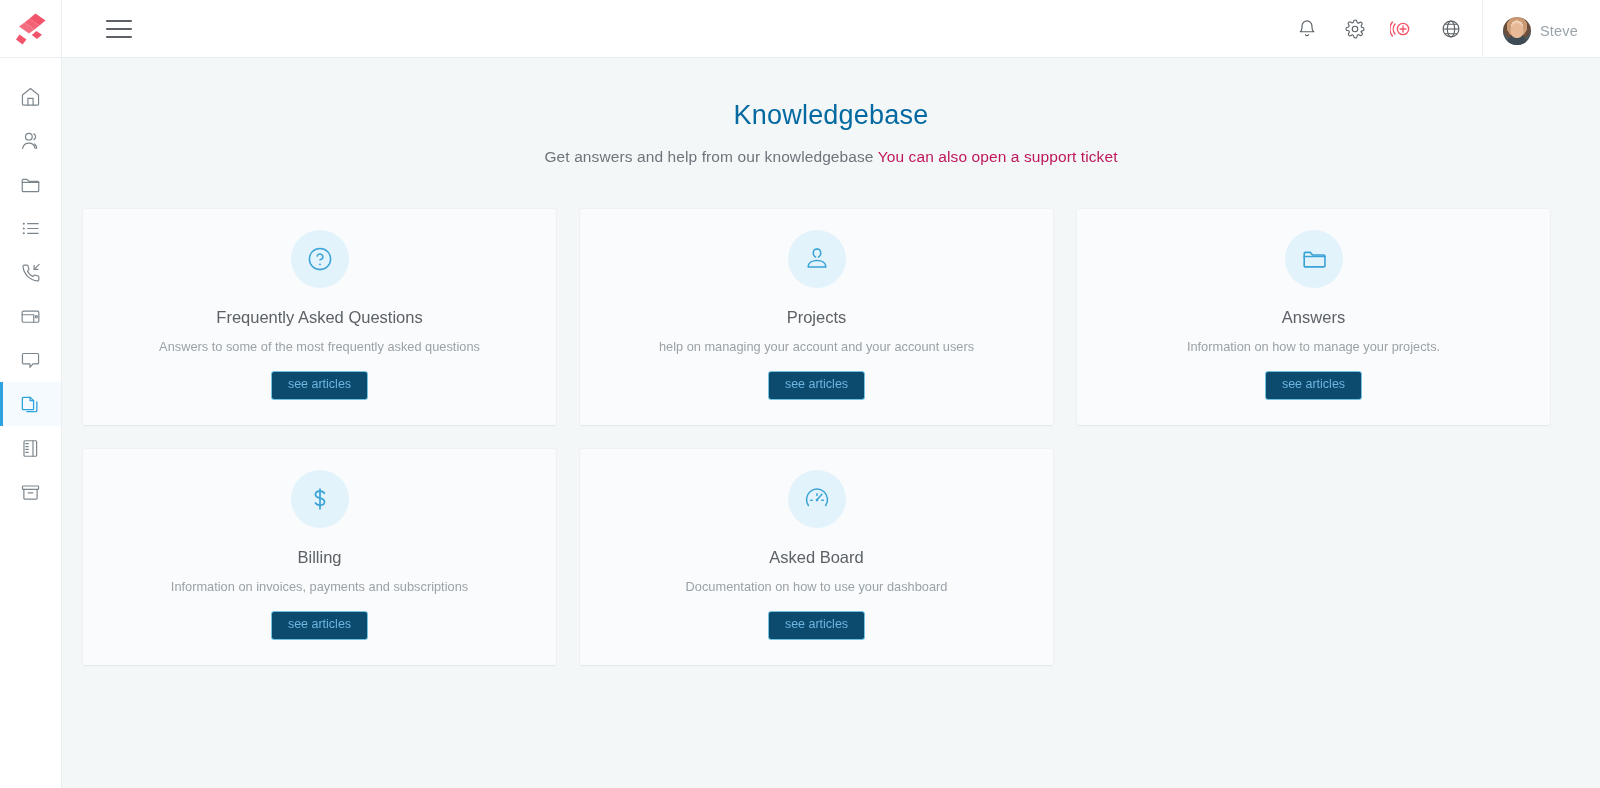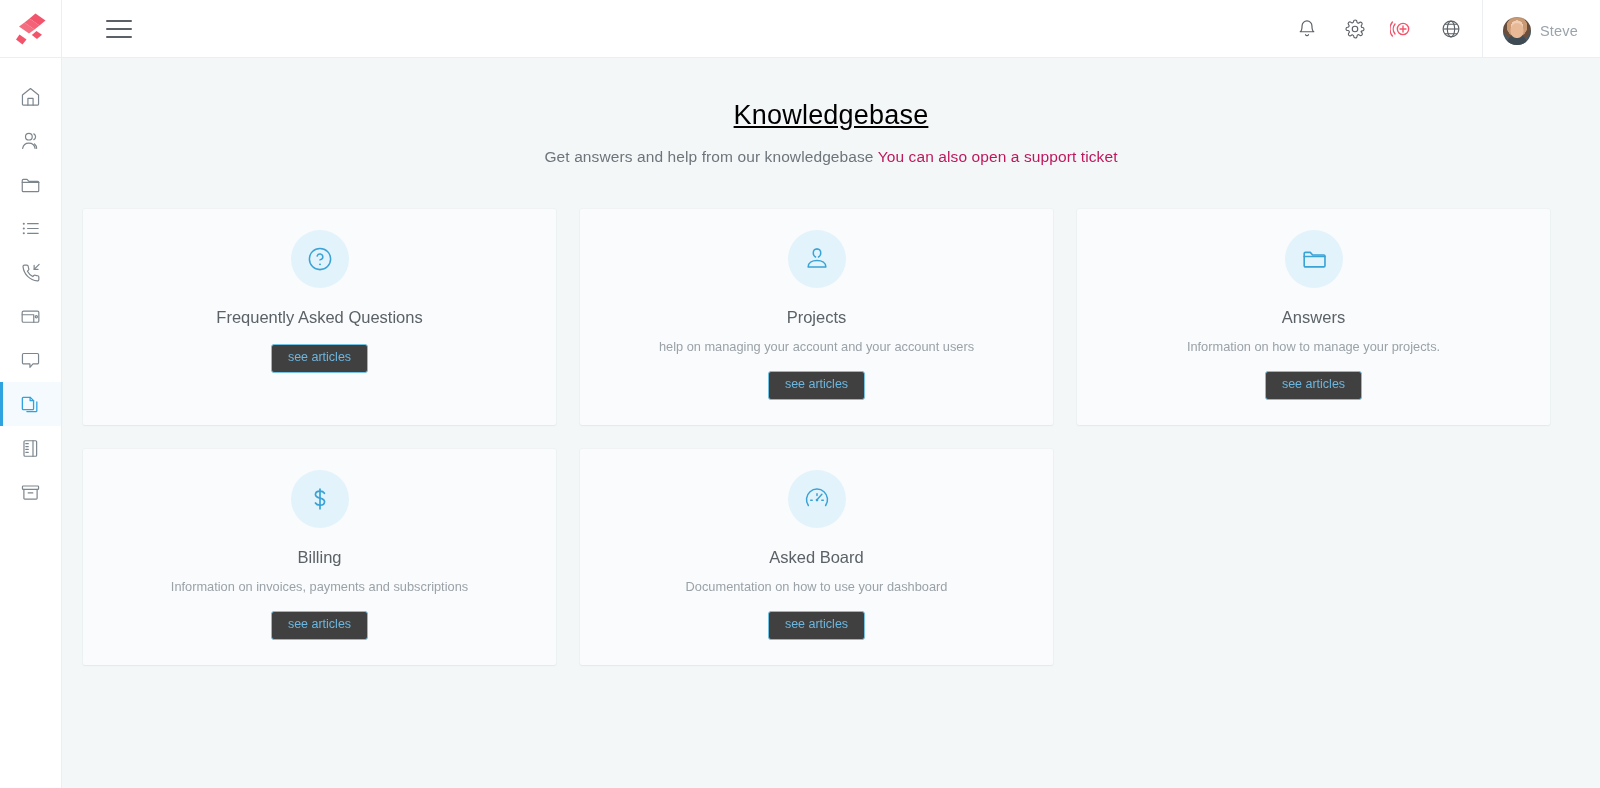--- a/index.html
+++ b/index.html
@@ -91,24 +91,23 @@
   .main {
     flex: 1 1 auto;
     background: #f4f7f8;
     overflow: hidden;
     padding-top: 30px;
   }
   .page-title {
     text-align: center;
     font-size: 27px;
     font-weight: 400;
-    color: #000000;
+    color: #0369a1;
     margin: 12px 0 0 0;
     letter-spacing: .2px;
-    text-decoration: underline;
   }
   .page-sub {
     text-align: center;
     font-size: 15.5px;
     color: #6d757b;
     margin-top: 17px;
     letter-spacing: .1px;
   }
   .page-sub .sub-link { color: #be185d; cursor: pointer; }
 
@@ -144,21 +143,21 @@
     color: #9aa2a8;
     text-align: center;
     padding: 0 14px;
   }
   .card-btn {
     margin-top: 17px;
     min-width: 97px;
     padding: 6px 14px 7px;
     border: 1px solid #73c2e4;
     border-radius: 3px;
-    background: #404040;
+    background: #0c4a6e;
     color: #6cb6df;
     font-size: 12.5px;
     font-family: "Liberation Sans", sans-serif;
     cursor: pointer;
     line-height: 1.1;
   }
 </style>
 </head>
 <body>
 
@@ -323,20 +322,21 @@
 
         <div class="card">
           <div class="card-icon-circle">
             <svg width="28" height="28" viewBox="0 0 24 24" fill="none" stroke="#3aa3d6" stroke-width="1.3" stroke-linecap="round" stroke-linejoin="round">
               <circle cx="12" cy="12" r="9.1"></circle>
               <path d="M9.6 9.4a2.5 2.5 0 0 1 4.86.83c0 1.66-2.46 2.5-2.46 2.5"></path>
               <circle cx="12" cy="16.6" r=".85" fill="#3aa3d6" stroke="none"></circle>
             </svg>
           </div>
           <div class="card-title">Frequently Asked Questions</div>
+          <div class="card-desc">Answers to some of the most frequently asked questions</div>
           <button class="card-btn">see articles</button>
         </div>
 
         <div class="card">
           <div class="card-icon-circle">
             <svg width="28" height="28" viewBox="0 0 24 24" fill="none" stroke="#3aa3d6" stroke-width="1.3" stroke-linecap="round" stroke-linejoin="round">
               <path d="M12 3.4c-1.9 0-3.2 1.5-3.2 3.4 0 1.6.8 2.9 1.9 3.5"></path>
               <path d="M12 3.4c1.9 0 3.2 1.5 3.2 3.4 0 1.6-.8 2.9-1.9 3.5"></path>
               <path d="M4.4 18.9c0-3.6 3.4-5.6 7.6-5.6s7.6 2 7.6 5.6z"></path>
             </svg>

